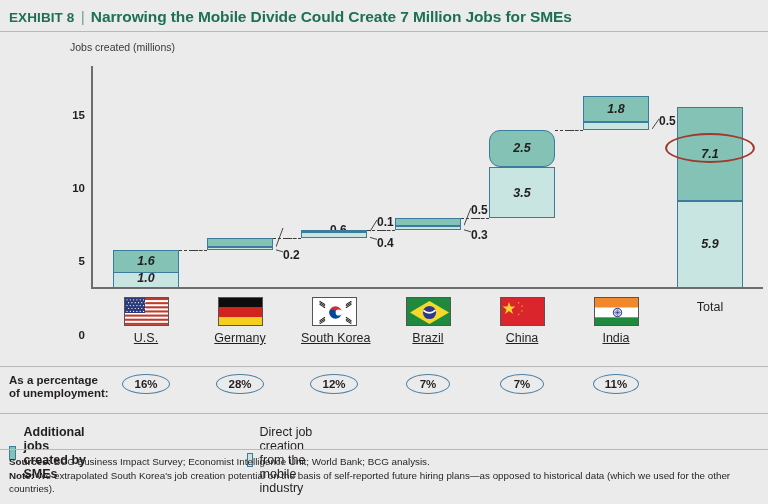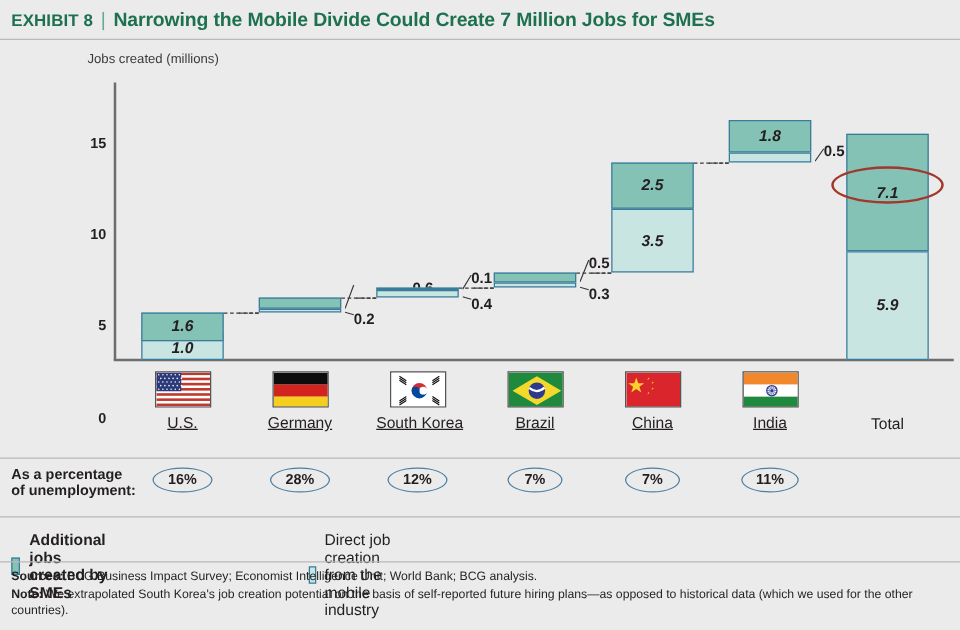--- a/index.html
+++ b/index.html
@@ -183,21 +183,21 @@
     <div class="callout" style="left: 380px; top: 137.44px;">0.5</div>
     <div class="callout" style="left: 380px; top: 162.28px;">0.3</div>
     <div class="leader" style="left: 373px; top: 138.44px; width: 12px; height: 33.84px;"><svg width="12" height="33.84" viewBox="0 0 12 33.84">
            <line x1="0" y1="21.400000000000006" x2="7" y2="4" stroke="#333" stroke-width="0.9"></line>
            <line x1="0" y1="25.840000000000003" x2="7" y2="27.840000000000003" stroke="#333" stroke-width="0.9"></line>
          </svg></div>
     <div class="connector" style="left: 370px; top: 152.44px; width: 28px;"></div>
     <div class="connector" style="left: 288px; top: 164.28px; width: 16px;"></div>
     <div class="bar-col" style="left: 398px; width: 66px; bottom: 69.56px; height: 88.8px;">
       <div class="seg light" style="height: 51.8px; bottom: 0px;">3.5</div>
-      <div class="seg dark" style="height: 37px; bottom: 51.8px;">2.5</div>
+      <div class="seg dark" style="height: 37px; bottom: 51.8px; border-radius: 11px;">2.5</div>
     </div>
     <div class="connector" style="left: 464px; top: 63.64px; width: 28px;"></div>
     <div class="connector" style="left: 382px; top: 152.44px; width: 16px;"></div>
     <div class="bar-col" style="left: 492px; width: 66px; bottom: 158.36px; height: 34.04px;">
       <div class="seg light" style="height: 7.4px; bottom: 0px;"></div>
       <div class="seg dark" style="height: 26.64px; bottom: 7.4px;">1.8</div>
     </div>
     <div class="callout" style="left: 568px; top: 48.24px;">0.5</div>
     <div class="leader" style="left: 561px; top: 50.24px;"><svg width="10" height="16" viewBox="0 0 10 16">
            <line x1="0" y1="13" x2="7" y2="3" stroke="#333" stroke-width="0.9"></line>
@@ -321,21 +321,21 @@
           <line x1="21.200961894323342" y1="15.25" x2="19.035898384862247" y2="16.5" stroke="#2b3a8f" stroke-width="0.55"></line>
           <line x1="21" y1="14.5" x2="18.5" y2="14.5" stroke="#2b3a8f" stroke-width="0.55"></line>
           <line x1="21.200961894323342" y1="13.75" x2="19.035898384862247" y2="12.5" stroke="#2b3a8f" stroke-width="0.55"></line>
           <line x1="21.75" y1="13.200961894323342" x2="20.5" y2="11.035898384862247" stroke="#2b3a8f" stroke-width="0.55"></line>
           <line x1="22.5" y1="13" x2="22.5" y2="10.5" stroke="#2b3a8f" stroke-width="0.55"></line>
           <line x1="23.25" y1="13.200961894323342" x2="24.5" y2="11.035898384862247" stroke="#2b3a8f" stroke-width="0.55"></line>
           <line x1="23.799038105676658" y1="13.75" x2="25.964101615137753" y2="12.499999999999998" stroke="#2b3a8f" stroke-width="0.55"></line>
       </svg></span>
       <div class="country-name">India</div>
     </div>
-    <div class="flag-cell" style="left: 586px; width: 66px; margin-top: 32px;">
+    <div class="flag-cell" style="left: 586px; width: 66px;">
       <div class="total-name" style="margin-top: 3px;">Total</div>
     </div>
   </div>
 
 <div class="hline" style="top:366px;"></div>
 
 <div id="pct-label">
   <div>As a percentage</div>
   <div>of unemployment:</div>
 </div>

